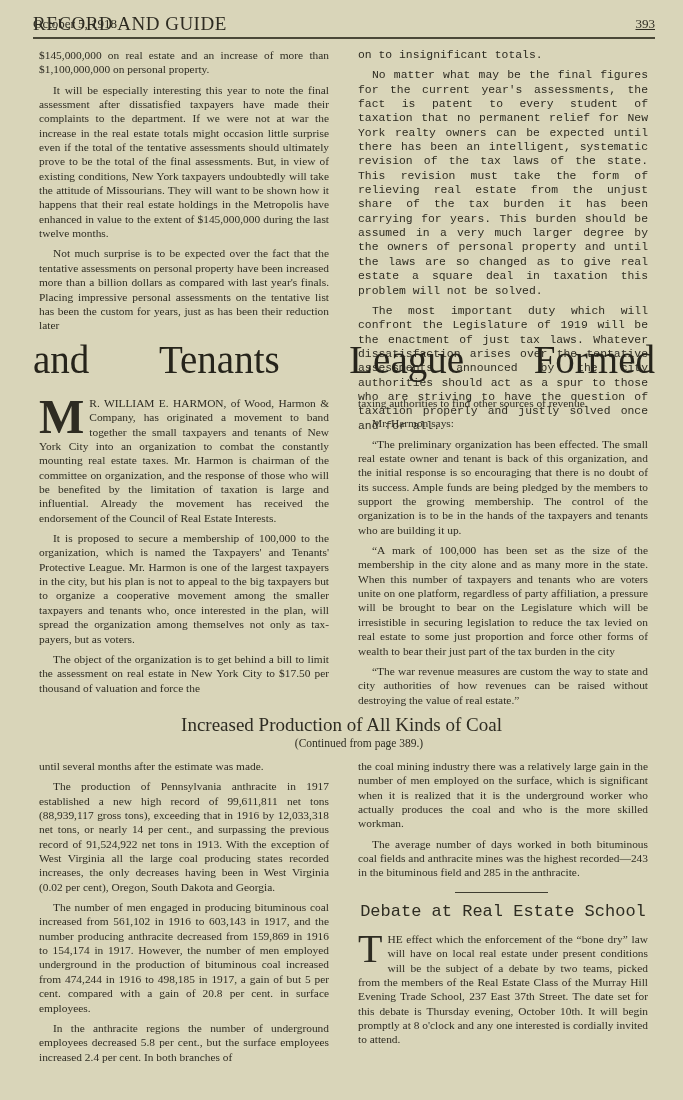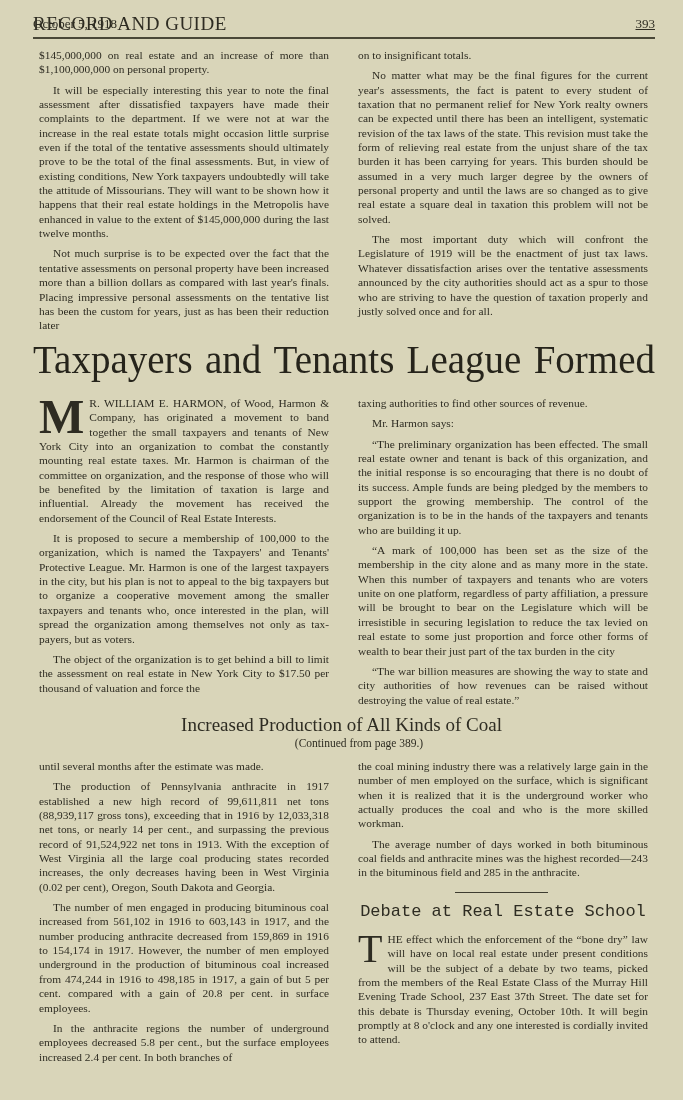--- a/index.html
+++ b/index.html
@@ -51,45 +51,44 @@
     <span class="hdr-title">RECORD AND GUIDE</span>
     <span class="hdr-page">393</span>
   </div>
   <div class="rule" style="top:37px;"></div>
 
   <div class="col left" style="top:42px;">
     <p class="noindent">$145,000,000 on real estate and an increase of more than $1,100,000,000 on personal property.</p>
     <p>It will be especially interesting this year to note the final assessment after dissatisfied taxpayers have made their complaints to the department. If we were not at war the increase in the real estate totals might occasion little surprise even if the total of the tentative assess­ments should ultimately prove to be the total of the final assessments. But, in view of existing conditions, New York taxpayers undoubtedly will take the attitude of Missourians. They will want to be shown how it happens that their real estate holdings in the Metropolis have enhanced in value to the extent of $145,000,000 during the last twelve months.</p>
     <p>Not much surprise is to be expected over the fact that the tentative assessments on personal property have been increased more than a billion dollars as com­pared with last year's finals. Placing impressive per­sonal assessments on the tentative list has been the custom for years, just as has been their reduction later</p>
   </div>
-  <div class="col right" style="top:42px;">
+  <div class="col right" style="top:42px;font-family:Liberation Mono, monospace;">
     <p class="noindent">on to insignificant totals.</p>
     <p>No matter what may be the final figures for the cur­rent year's assessments, the fact is patent to every student of taxation that no permanent relief for New York realty owners can be expected until there has been an intelligent, systematic revision of the tax laws of the state. This revision must take the form of relieving real estate from the unjust share of the tax burden it has been carrying for years. This burden should be assumed in a very much larger degree by the owners of personal property and until the laws are so changed as to give real estate a square deal in taxation this problem will not be solved.</p>
     <p>The most important duty which will confront the Legislature of 1919 will be the enactment of just tax laws. Whatever dissatisfaction arises over the tenta­tive assessments announced by the city authorities should act as a spur to those who are striving to have the question of taxation properly and justly solved once and for all.</p>
   </div>
 
   <div class="headline">
-    <span>Taxpayers</span>
     <span>and</span>
     <span>Tenants</span>
     <span>League</span>
     <span>Formed</span>
   </div>
 
   <div class="col left" style="top:390px;">
     <p class="noindent"><span class="dropcap">M</span><span>R. WILLIAM E. HARMON, of Wood, Harmon &amp; Company, has originated a movement to band together the small taxpayers and tenants of New York City into an organization to combat the constantly mounting real estate taxes. Mr. Harmon is chairman of the committee on organization, and the response of those who will be benefited by the limita­tion of taxation is large and influential. Already the movement has received the endorsement of the Council of Real Estate Interests.</span></p>
     <p>It is proposed to secure a membership of 100,000 to the organization, which is named the Taxpayers' and Tenants' Protective League. Mr. Harmon is one of the largest taxpayers in the city, but his plan is not to appeal to the big taxpayers but to organize a co­operative movement among the smaller taxpayers and tenants who, once interested in the plan, will spread the organization among themselves not only as tax­payers, but as voters.</p>
     <p>The object of the organization is to get behind a bill to limit the assessment on real estate in New York City to $17.50 per thousand of valuation and force the</p>
   </div>
   <div class="col right" style="top:390px;">
     <p class="noindent">taxing authorities to find other sources of revenue.</p>
     <p>Mr. Harmon says:</p>
     <p>“The preliminary organization has been effected. The small real estate owner and tenant is back of this organization, and the initial response is so encouraging that there is no doubt of its success. Ample funds are being pledged by the members to support the growing membership. The control of the organization is to be in the hands of the taxpayers and tenants who are building it up.</p>
     <p>“A mark of 100,000 has been set as the size of the membership in the city alone and as many more in the state. When this number of taxpayers and tenants who are voters unite on one platform, regardless of party affiliation, a pressure will be brought to bear on the Legislature which will be irresistible in securing legislation to reduce the tax levied on real estate to some just proportion and force other forms of wealth to bear their just part of the tax burden in the city</p>
-    <p>“The war billion measures are showing the way to state and city authorities of how revenues can be raised without destroying the value of real estate.”</p>
+    <p>“The war revenue measures are custom the way to state and city authorities of how revenues can be raised without destroying the value of real estate.”</p>
   </div>
 
   <div class="subhead" style="top:714px;">
     <h2>Increased Production of All Kinds of Coal</h2>
     <div class="cont">(Continued from page 389.)</div>
   </div>
   <div class="col left" style="top:753px;">
     <p class="noindent">until several months after the estimate was made.</p>
     <p>The production of Pennsylvania anthracite in 1917 established a new high record of 99,611,811 net tons (88,939,117 gross tons), exceeding that in 1916 by 12,033,318 net tons, or nearly 14 per cent., and surpass­ing the previous record of 91,524,922 net tons in 1913. With the exception of West Virginia all the large coal producing states recorded increases, the only decreases having been in West Virginia (0.02 per cent), Oregon, South Dakota and Georgia.</p>
     <p>The number of men engaged in producing bituminous coal increased from 561,102 in 1916 to 603,143 in 1917, and the number producing anthracite decreased from 159,869 in 1916 to 154,174 in 1917. However, the number of men employed underground in the produc­tion of bituminous coal increased from 474,244 in 1916 to 498,185 in 1917, a gain of but 5 per cent. compared with a gain of 20.8 per cent. in surface employees.</p>

